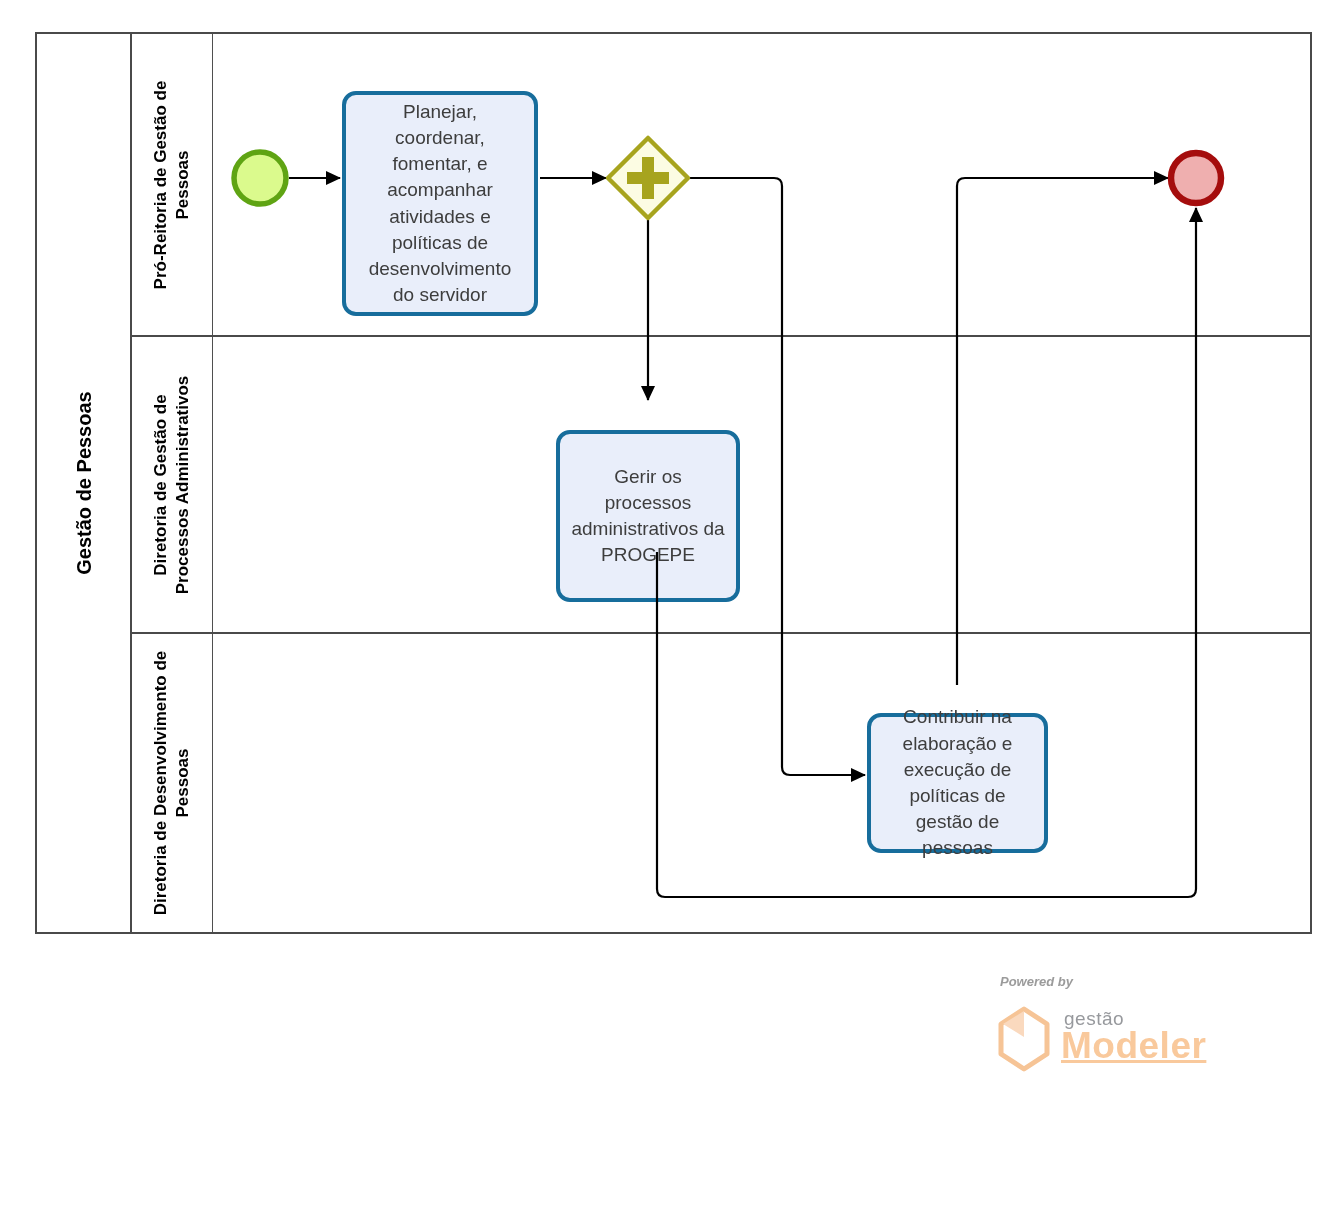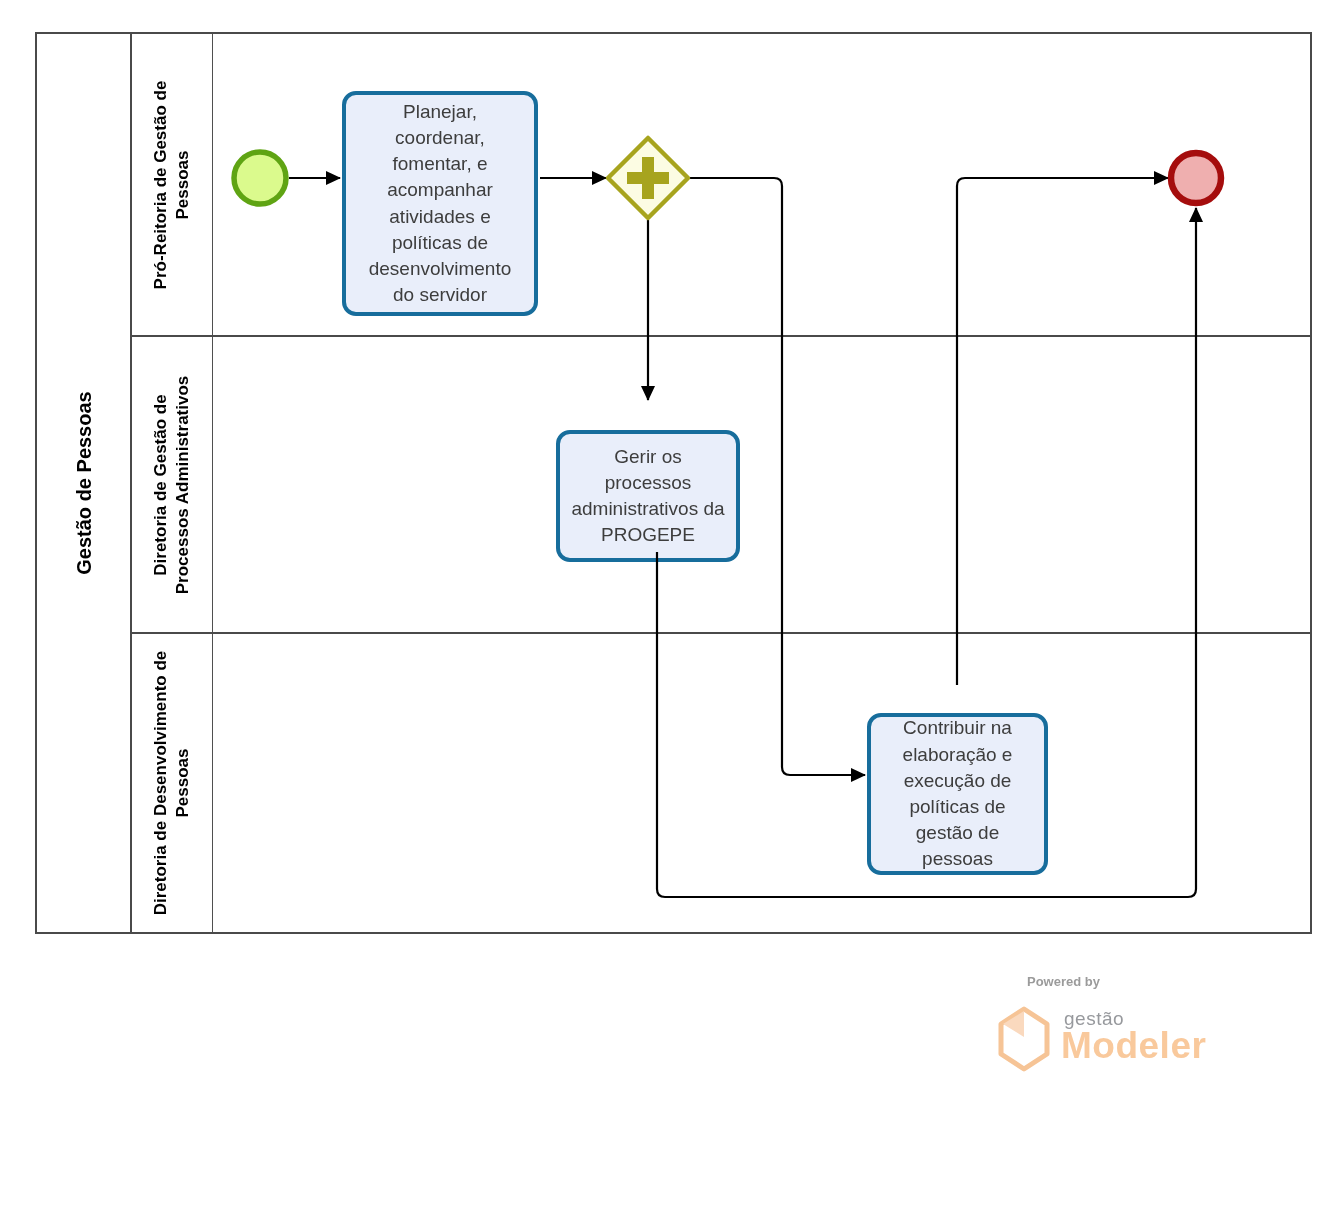--- a/index.html
+++ b/index.html
@@ -35,28 +35,28 @@
   
   .task {
     position:absolute; box-sizing:border-box;
     background:#e9eefa; border:4px solid #176d9c; border-radius:14px;
     display:flex; align-items:center; justify-content:center;
     text-align:center; color:#3d3d3d; font-size:19px; line-height:1.38;
     padding:4px 10px;
     margin-top:28px;
   }
   .task-1 { left:342px; top:63px;  width:196px; height:225px; }
-  .task-2 { left:556px; top:402px; width:184px; height:132px; }
-  .task-3 { left:867px; top:685px; width:181px; height:162px; }
+  .task-2 { left:556px; top:402px; width:184px; height:172px; }
+  .task-3 { left:867px; top:685px; width:181px; height:140px; }
   .flows { position:absolute; left:0; top:0; width:1342px; height:1224px; pointer-events:none; }
   
-  .powered-by { position:absolute; left:1027px; top:974px; font-size:13px; font-weight:600; color:#9b9b9b; }
+  .powered-by { position:absolute; left:1000px; top:974px; font-size:13px; font-weight:600; color:#9b9b9b;font-style:italic; }
   .bizagi-hex { position:absolute; left:994px; top:1003px; }
   .bizagi-word { position:absolute; left:1064px; top:1008px; font-size:19px; color:#97999d; letter-spacing:0.5px; }
-  .modeler-word { position:absolute; left:1061px; top:1025px; font-size:37px; font-weight:600; color:#f9c99c; letter-spacing:0.5px; }
+  .modeler-word { position:absolute; left:1061px; top:1025px; font-size:37px; font-weight:600; color:#f9c99c; letter-spacing:0.5px;text-decoration:underline; }
 </style>
 </head>
 <body>
 
 <div class="canvas">
 
   <div class="pool">
     <div class="pool-header">
       <div class="vtext pool-title">Gestão de Pessoas</div>
     </div>

